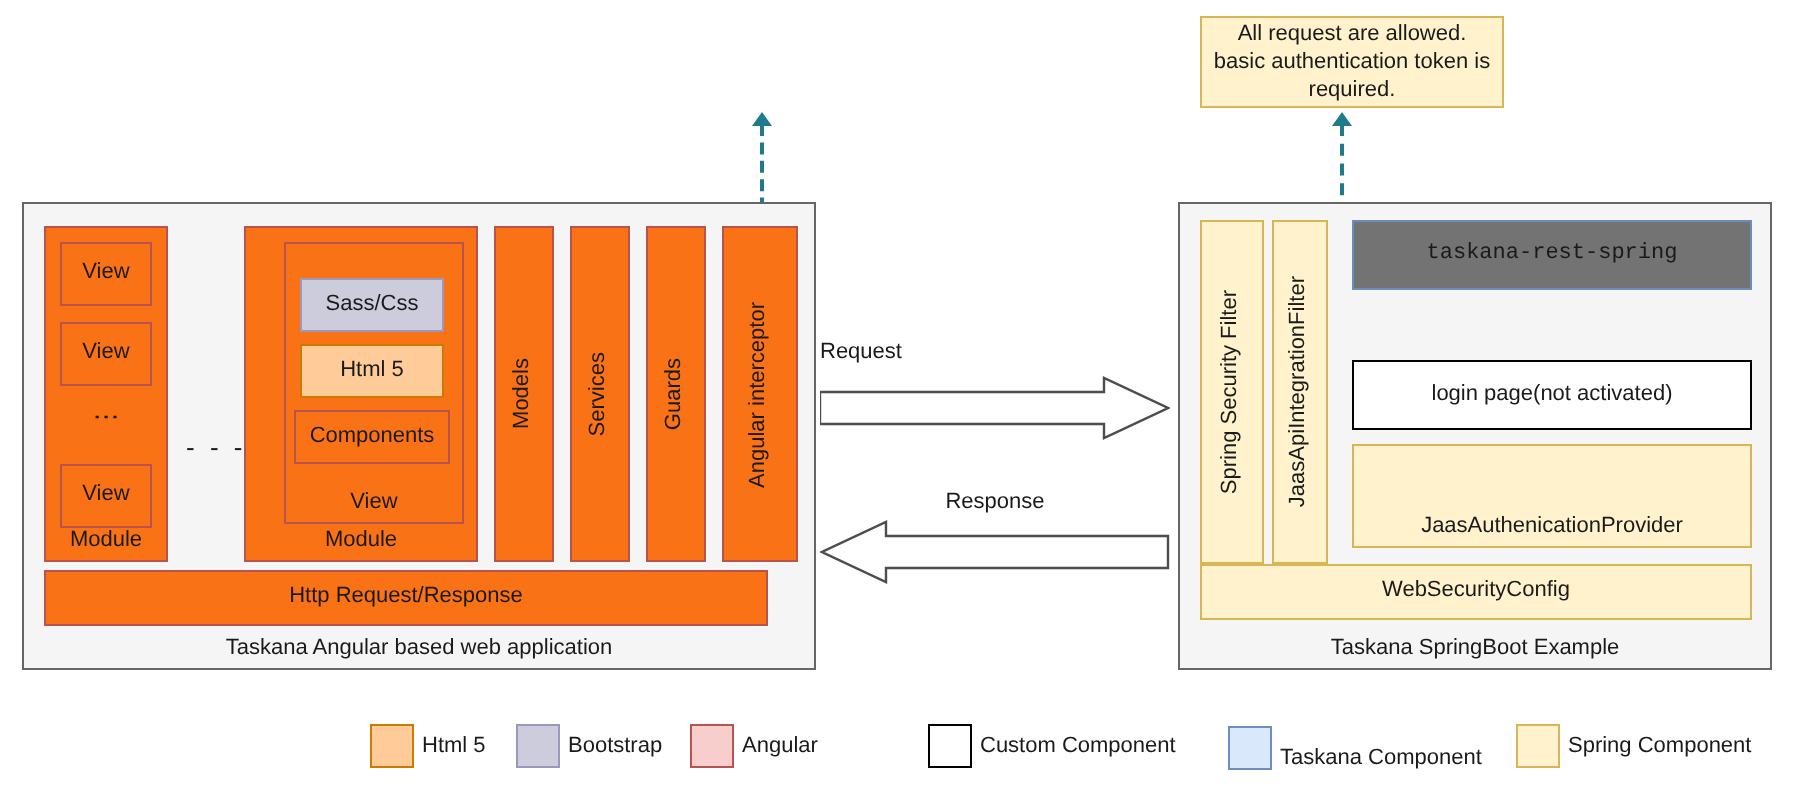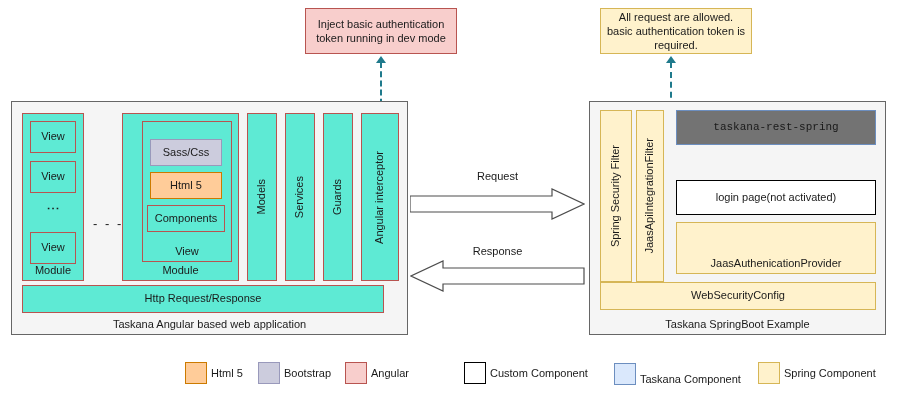--- a/index.html
+++ b/index.html
@@ -17,21 +17,21 @@
   .box {
     position: absolute;
     display: flex;
     align-items: center;
     justify-content: center;
     text-align: center;
     font-size: 11px;
     color: #1a1a1a;
     line-height: 1.22;
   }
-  .b-angular   { background:#5eead4; border:1px solid #b85450; }
+  .b-angular   { background:#f97316; border:1px solid #b85450; }
   .b-bootstrap { background:#ccccdd; border:1px solid #9999bb; }
   .b-html5     { background:#ffcc99; border:1px solid #cc7a00; }
   .b-taskana   { background:#737373; border:1px solid #6c8ebf;font-family:Liberation Mono, monospace; }
   .b-spring    { background:#fff2cc; border:1px solid #d6b656; }
   .b-custom    { background:#ffffff; border:1px solid #000000; }
   .b-plain     { background:#f5f5f5; border:1px solid #666666; }
 
   .vert { writing-mode: vertical-rl; transform: rotate(180deg); }
 
   
@@ -68,23 +68,20 @@
   #legend { position:absolute; left:0; top:356px; width:900px; height:40px; }
   .leg-item { position:absolute; display:flex; align-items:center; height:24px; }
   .leg-sw { width:22px; height:22px; flex:0 0 22px; }
   .leg-tx { font-size:11px; color:#1a1a1a; margin-left:4px; white-space:nowrap; }
 </style>
 </head>
 <body>
 
 <div id="stage">
 
-  <div class="callout pink" style="left:305px; top:8px; width:152px; height:46px;">
-    <span>Inject basic authentication token running in dev mode</span>
-  </div>
 
   <div class="callout yellow" style="left:600px; top:8px; width:152px; height:46px;">
     <span>All request are allowed. basic authentication token is required.</span>
   </div>
 
   <div class="dasharrow" style="left:376px; top:56px;"></div>
   <div class="dashline" style="left:380px; top:62px; height:52px;"></div>
 
   <div class="dasharrow" style="left:666px; top:56px;"></div>
   <div class="dashline" style="left:670px; top:62px; height:273px;"></div>
@@ -140,21 +137,21 @@
 
   <div class="box b-angular" style="left:22px; top:285px; width:362px; height:28px;">
     <span>Http Request/Response</span>
   </div>
 
   <div class="blockarrow" style="left:410px; top:188px; width:175px; height:32px;">
     <svg width="175" height="32" viewBox="0 0 175 32">
       <polygon points="0,8 142,8 142,1 174,16 142,31 142,24 0,24" fill="#ffffff" stroke="#4d4d4d" stroke-width="1.2"></polygon>
     </svg>
   </div>
-  <div class="abs" style="left:410px; top:170px; width:175px; text-align:center; font-size:11px; color:#1a1a1a;">Request</div>
+  <div class="abs" style="left:410px; top:170px; width:175px; font-size:11px; color:#1a1a1a;">Request</div>
 
   <div class="blockarrow" style="left:410px; top:260px; width:175px; height:32px;">
     <svg width="175" height="32" viewBox="0 0 175 32">
       <polygon points="174,8 33,8 33,1 1,16 33,31 33,24 174,24" fill="#ffffff" stroke="#4d4d4d" stroke-width="1.2"></polygon>
     </svg>
   </div>
   <div class="abs" style="left:410px; top:245px; width:175px; text-align:center; font-size:11px; color:#1a1a1a;">Response</div>
 
   <div class="box b-plain" style="left:589px; top:101px; width:297px; height:234px; display:block;">
     <div class="lbl-bottom">Taskana SpringBoot Example</div>

